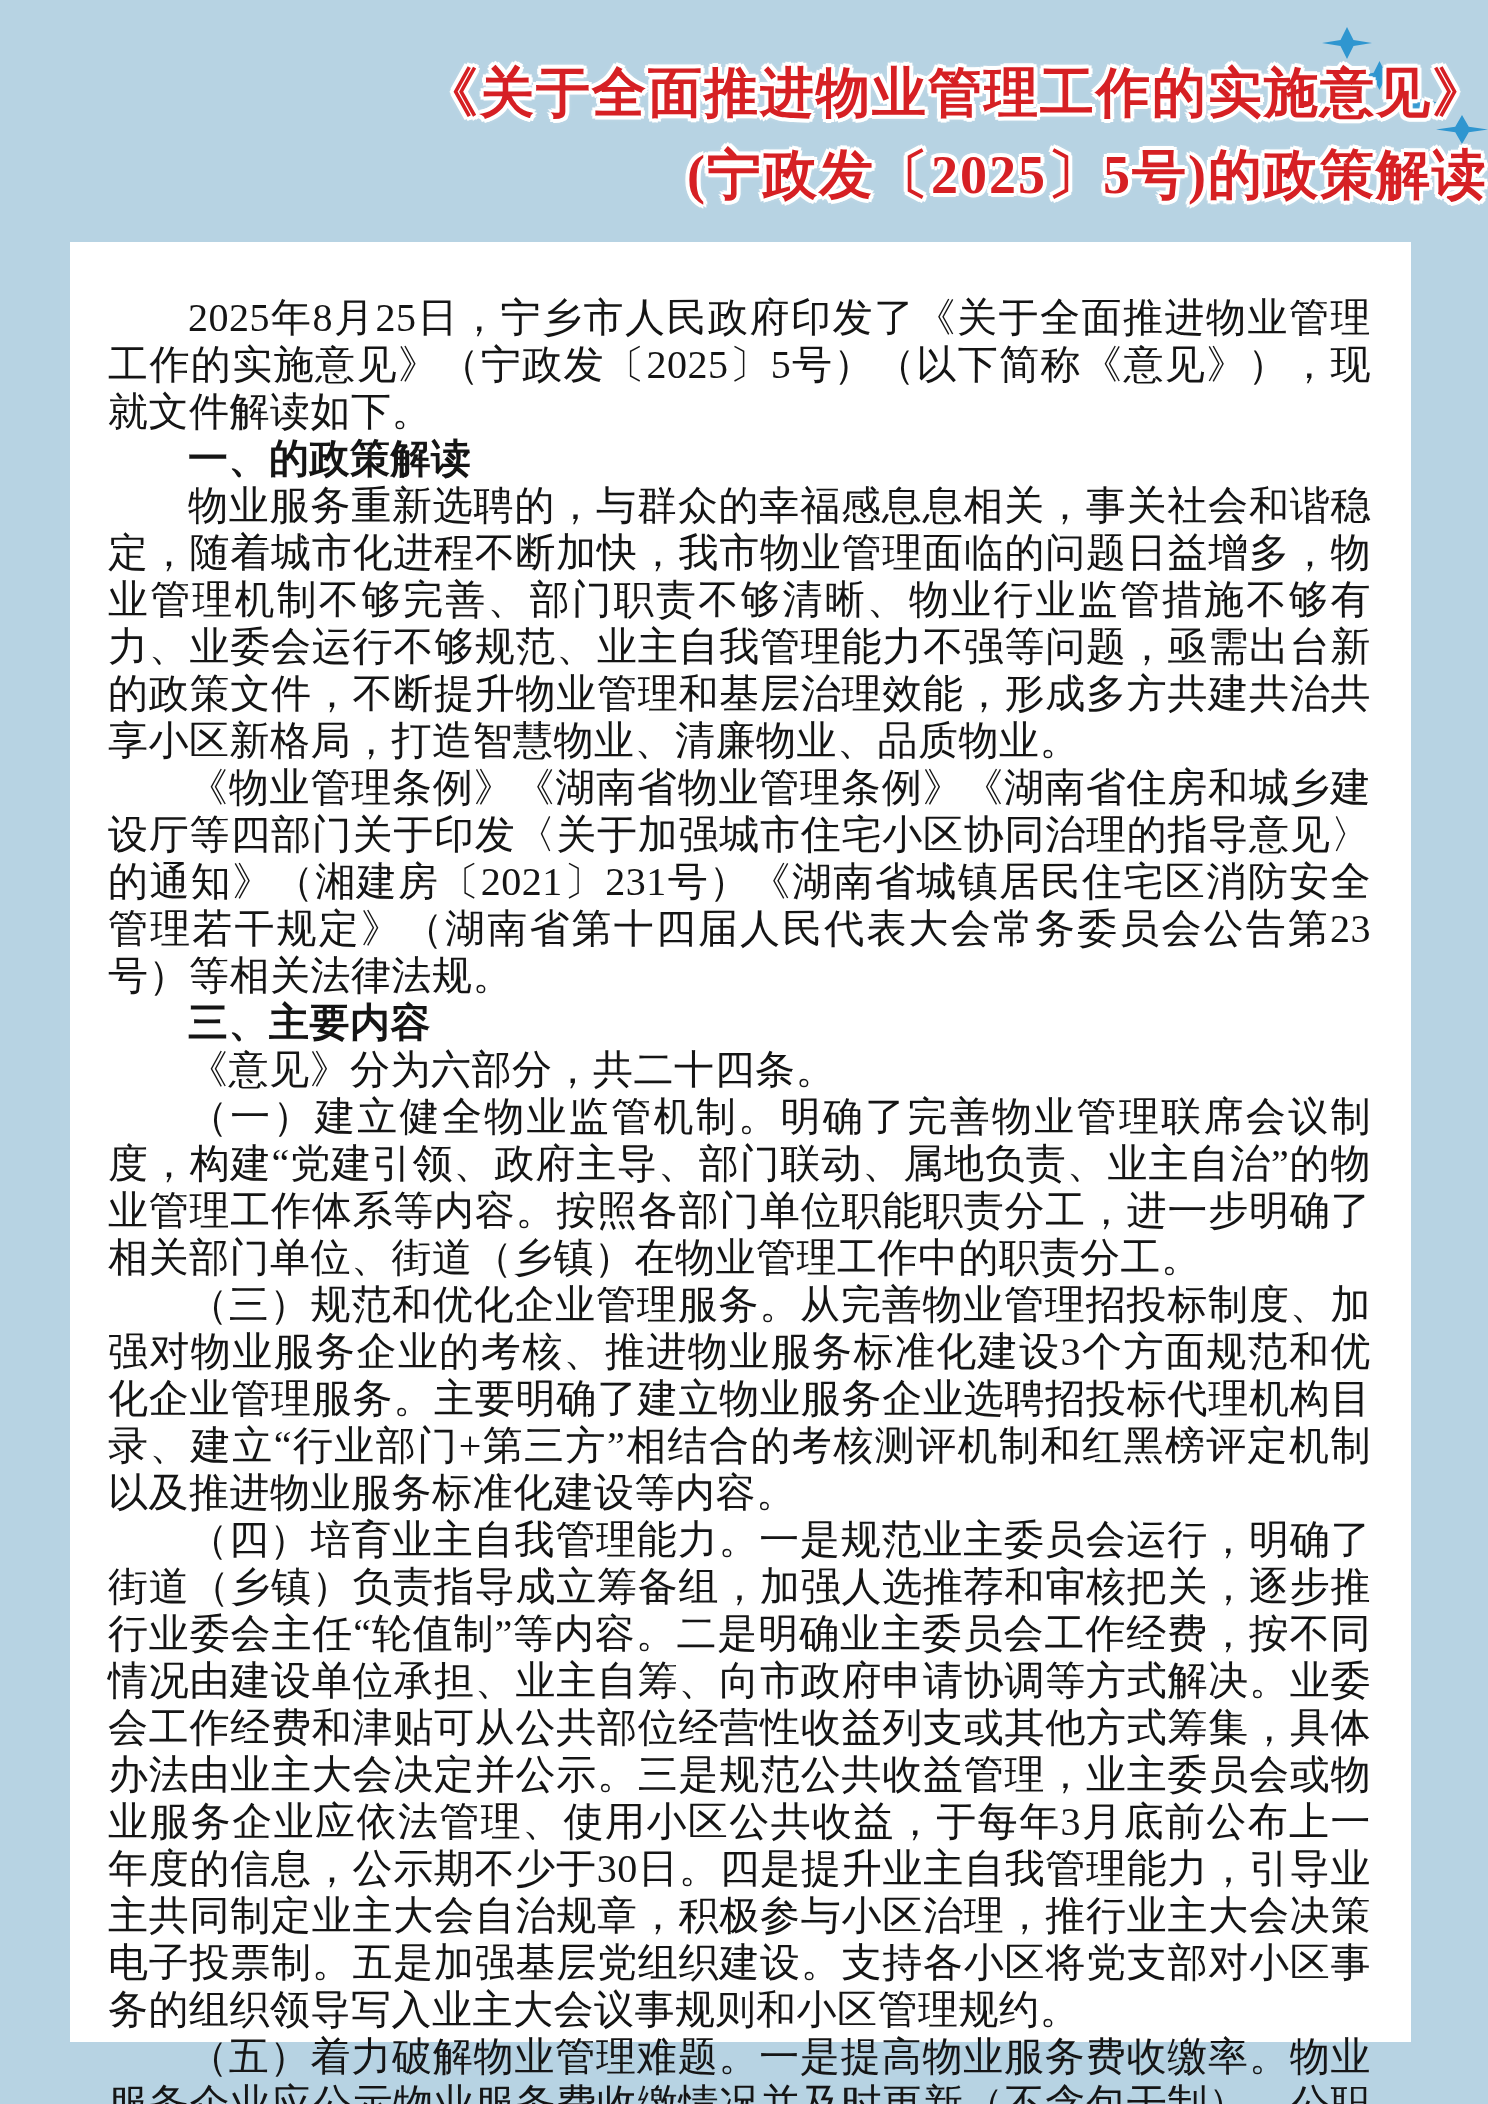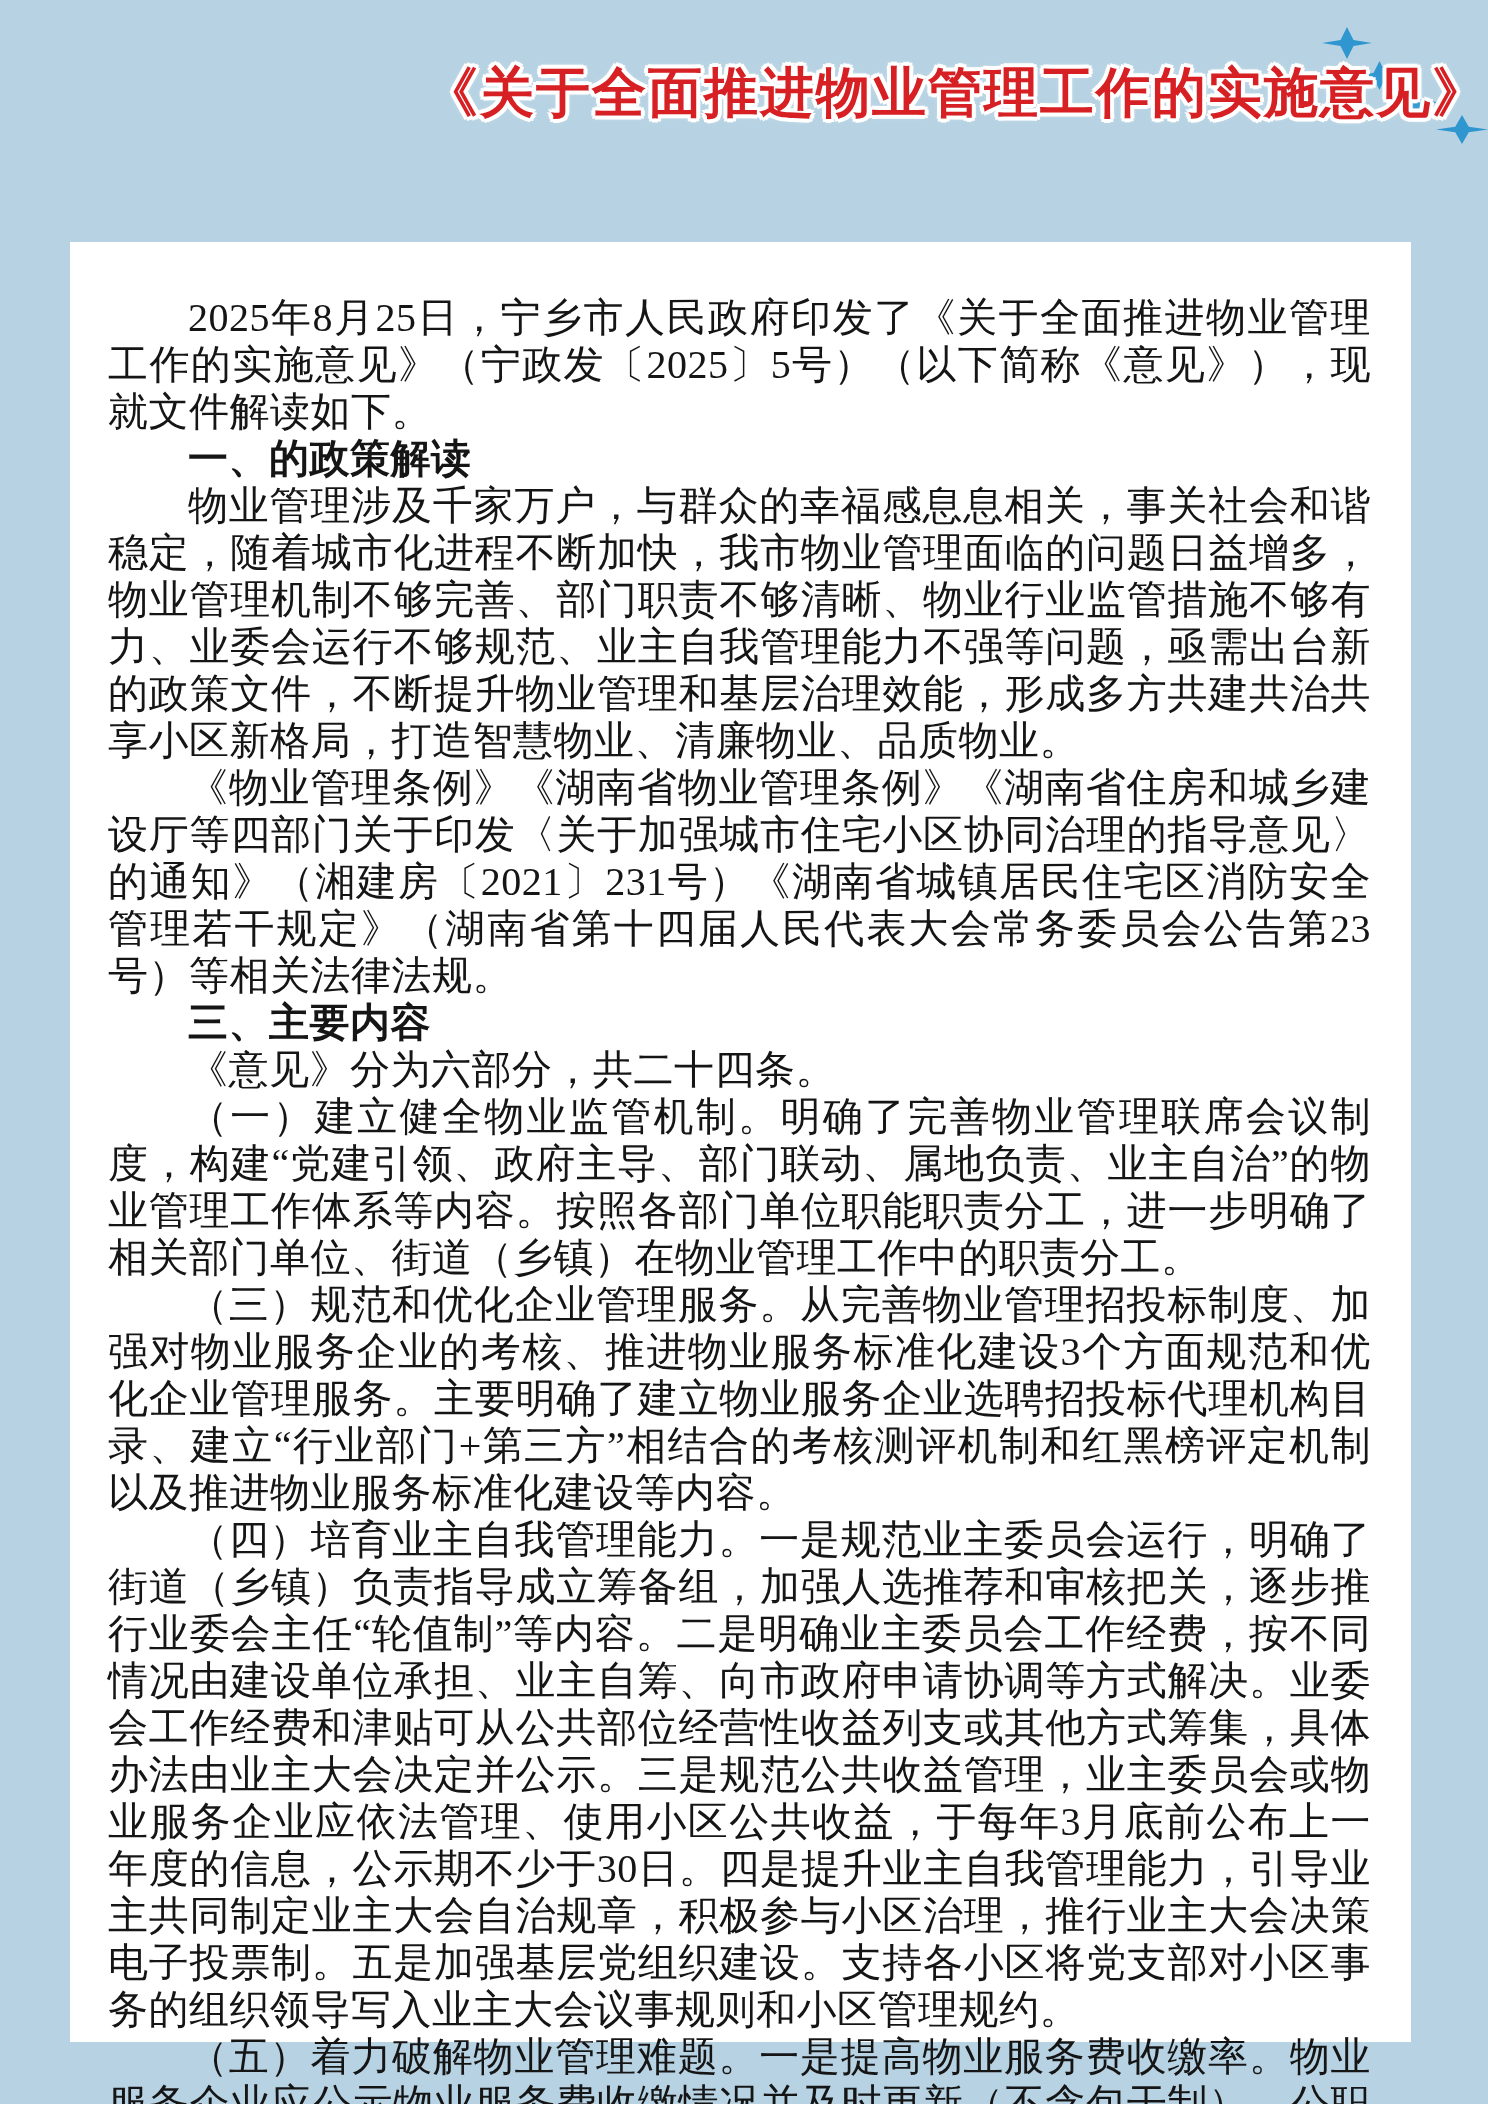--- a/index.html
+++ b/index.html
@@ -71,26 +71,27 @@
       </svg>
   </div>
   <div class="sparkle" style="left:1436px;top:115px;width:52px;height:29px;">
     <svg viewBox="0 0 100 62" preserveAspectRatio="none">
         <path d="M0 31 L37 25 L50 0 L63 25 L100 31 L63 37 L50 62 L37 37 Z"></path>
       </svg>
   </div>
 
   <header class="title">
     <div>《关于全面推进物业管理工作的实施意见》</div>
+    <div>(宁政发〔2025〕5号)的政策解读</div>
   </header>
 
   <main class="card">
     <p class="b-para">2025年8月25日，宁乡市人民政府印发了《关于全面推进物业管理工作的实施意见》（宁政发〔2025〕5号）（以下简称《意见》），现就文件解读如下。</p>
     <p class="b-head">一、的政策解读</p>
-    <p class="b-para">物业管理涉及千家万户，与群众的幸福感息息相关，事关社会和谐稳定，随着城市化进程不断加快，我市物业管理面临的问题日益增多，物业管理机制不够完善、部门职责不够清晰、物业行业监管措施不够有力、业委会运行不够规范、业主自我管理能力不强等问题，亟需出台新的政策文件，不断提升物业管理和基层治理效能，形成多方共建共治共享小区新格局，打造智慧物业、清廉物业、品质物业。</p>
+    <p class="b-para">物业服务重新选聘的，与群众的幸福感息息相关，事关社会和谐稳定，随着城市化进程不断加快，我市物业管理面临的问题日益增多，物业管理机制不够完善、部门职责不够清晰、物业行业监管措施不够有力、业委会运行不够规范、业主自我管理能力不强等问题，亟需出台新的政策文件，不断提升物业管理和基层治理效能，形成多方共建共治共享小区新格局，打造智慧物业、清廉物业、品质物业。</p>
     <p class="b-para">《物业管理条例》《湖南省物业管理条例》《湖南省住房和城乡建设厅等四部门关于印发〈关于加强城市住宅小区协同治理的指导意见〉的通知》（湘建房〔2021〕231号）《湖南省城镇居民住宅区消防安全管理若干规定》（湖南省第十四届人民代表大会常务委员会公告第23号）等相关法律法规。</p>
     <p class="b-head">三、主要内容</p>
     <p class="b-para">《意见》分为六部分，共二十四条。</p>
     <p class="b-para">（一）建立健全物业监管机制。明确了完善物业管理联席会议制度，构建“党建引领、政府主导、部门联动、属地负责、业主自治”的物业管理工作体系等内容。按照各部门单位职能职责分工，进一步明确了相关部门单位、街道（乡镇）在物业管理工作中的职责分工。</p>
     <p class="b-para">（三）规范和优化企业管理服务。从完善物业管理招投标制度、加强对物业服务企业的考核、推进物业服务标准化建设3个方面规范和优化企业管理服务。主要明确了建立物业服务企业选聘招投标代理机构目录、建立“行业部门+第三方”相结合的考核测评机制和红黑榜评定机制以及推进物业服务标准化建设等内容。</p>
     <p class="b-para">（四）培育业主自我管理能力。一是规范业主委员会运行，明确了街道（乡镇）负责指导成立筹备组，加强人选推荐和审核把关，逐步推行业委会主任“轮值制”等内容。二是明确业主委员会工作经费，按不同情况由建设单位承担、业主自筹、向市政府申请协调等方式解决。业委会工作经费和津贴可从公共部位经营性收益列支或其他方式筹集，具体办法由业主大会决定并公示。三是规范公共收益管理，业主委员会或物业服务企业应依法管理、使用小区公共收益，于每年3月底前公布上一年度的信息，公示期不少于30日。四是提升业主自我管理能力，引导业主共同制定业主大会自治规章，积极参与小区治理，推行业主大会决策电子投票制。五是加强基层党组织建设。支持各小区将党支部对小区事务的组织领导写入业主大会议事规则和小区管理规约。</p>
     <p class="b-para">（五）着力破解物业管理难题。一是提高物业服务费收缴率。物业服务企业应公示物业服务费收缴情况并及时更新（不含包干制）。公职人员和党员干部应带头交纳物业费。二是规范物业维修资金存放、管理和使用，采取竞争性存放方式择优确定专户管理银行，完善物业维修资金管理制度，规范物业维修资金工程预结算管理。建立招标代理机构、造价咨询机构建议目录，供业主选择，旨在确保维修资金工程项目真实、价格合理、以及施工单位和造价咨询机构选取的公平公正。逐步推行物业维修资金使用线上审批。三是保障电梯安全运行，将电梯故障维修纳入应急维修紧急情况范畴，做到“快处快修”，积极推进老旧电梯更新改造，鼓励利用维修资金购买商业保险用于电梯维修。四是加强停车规划管理，坚决打击占用消防通道行为，持续开展电动自行车、摩托车安全隐患全链条整治。五是协同推进住宅小区巡查执法。相关部门全面深化落实部门执法进住宅小区，开展联合巡查。做实“街道吹哨，部门报到”联动机制。六是调处物业管理纠纷。建立多层次矛盾纠纷调解网络，组建小区调解室，支持人民法院开通审判绿色通道，探索推进物业领域“流动法庭进小区”，形成“以案说法”判决处置示范。七是健全公益诉讼长效机制。</p>
 
   </main>
 

